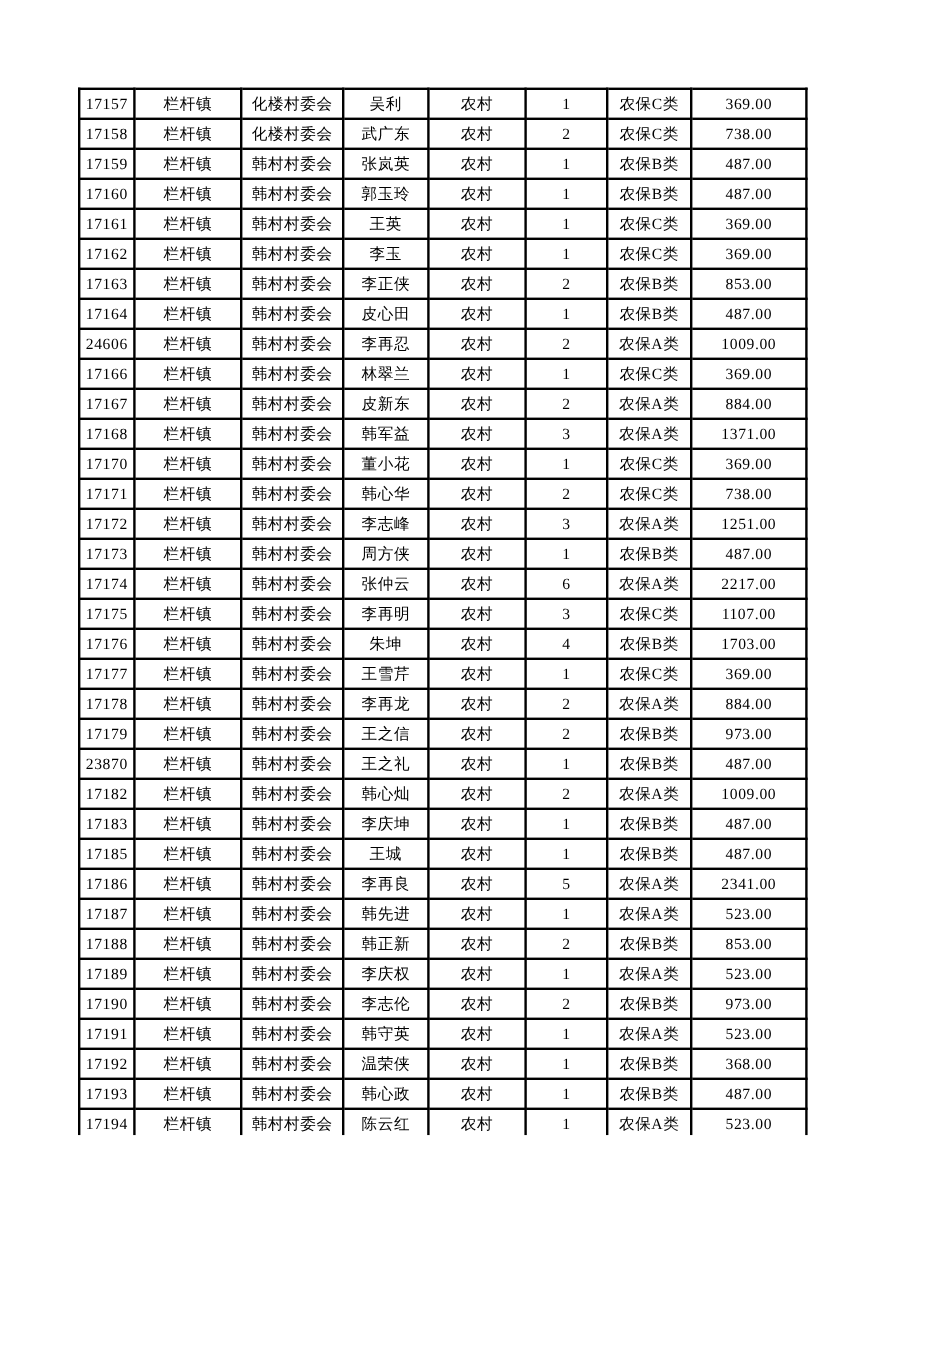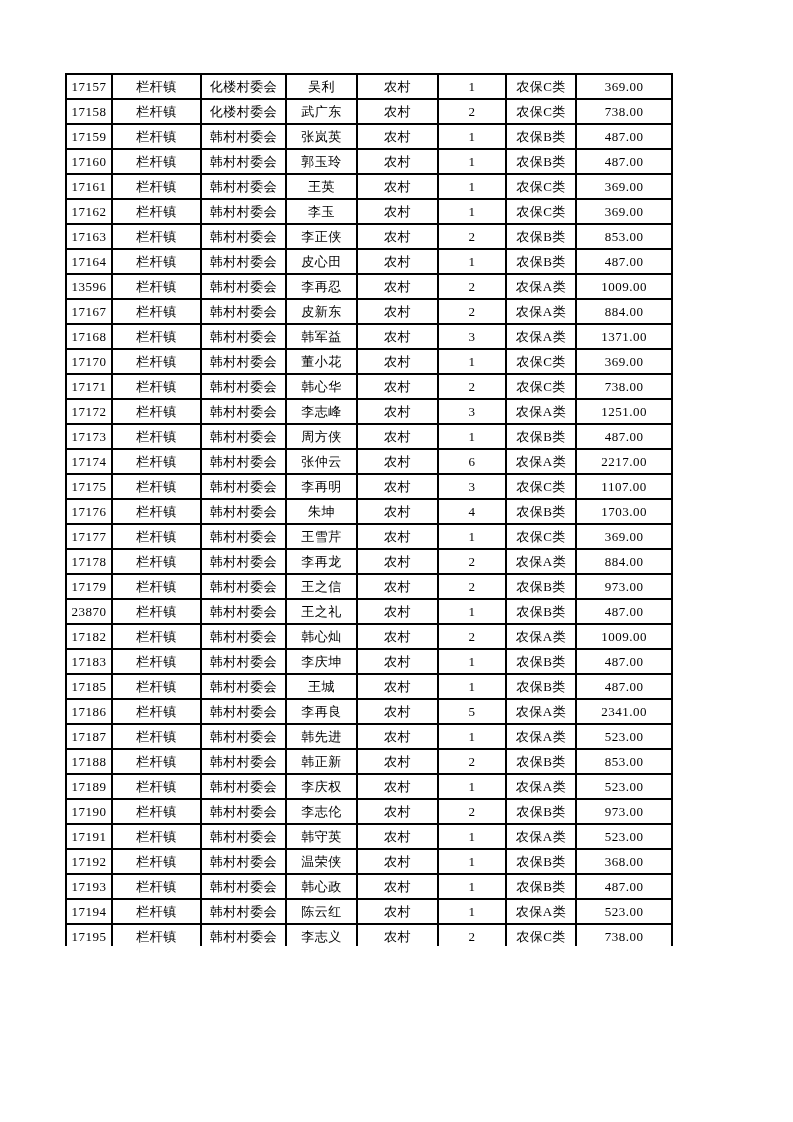--- a/index.html
+++ b/index.html
@@ -135,28 +135,38 @@
           <td>17164</td>
           <td>栏杆镇</td>
           <td>韩村村委会</td>
           <td>皮心田</td>
           <td>农村</td>
           <td>1</td>
           <td>农保B类</td>
           <td>487.00</td>
         </tr>
         <tr>
-          <td>13596</td>
+          <td>24606</td>
           <td>栏杆镇</td>
           <td>韩村村委会</td>
           <td>李再忍</td>
           <td>农村</td>
           <td>2</td>
           <td>农保A类</td>
           <td>1009.00</td>
+        </tr>
+        <tr>
+          <td>17166</td>
+          <td>栏杆镇</td>
+          <td>韩村村委会</td>
+          <td>林翠兰</td>
+          <td>农村</td>
+          <td>1</td>
+          <td>农保C类</td>
+          <td>369.00</td>
         </tr>
         <tr>
           <td>17167</td>
           <td>栏杆镇</td>
           <td>韩村村委会</td>
           <td>皮新东</td>
           <td>农村</td>
           <td>2</td>
           <td>农保A类</td>
           <td>884.00</td>

